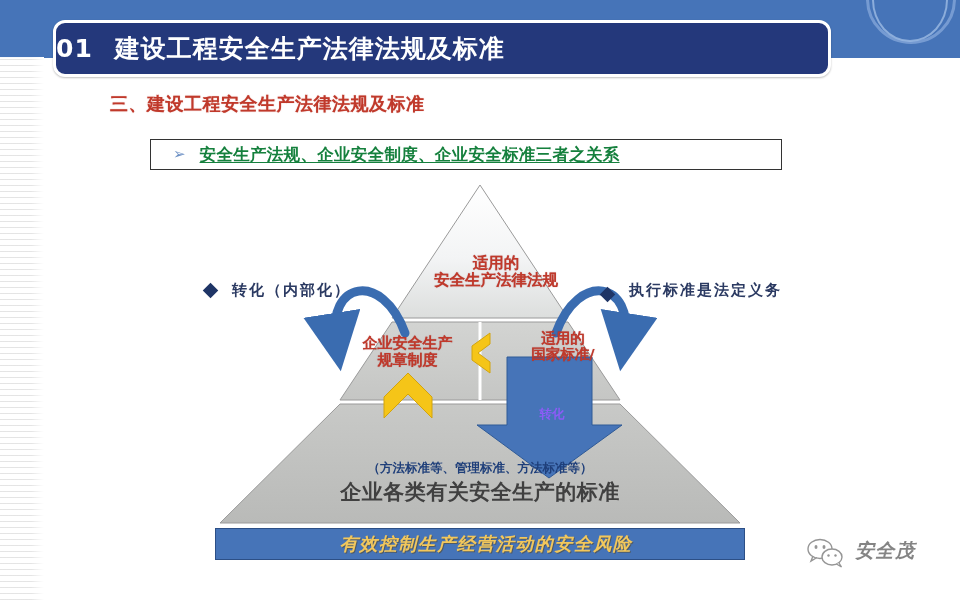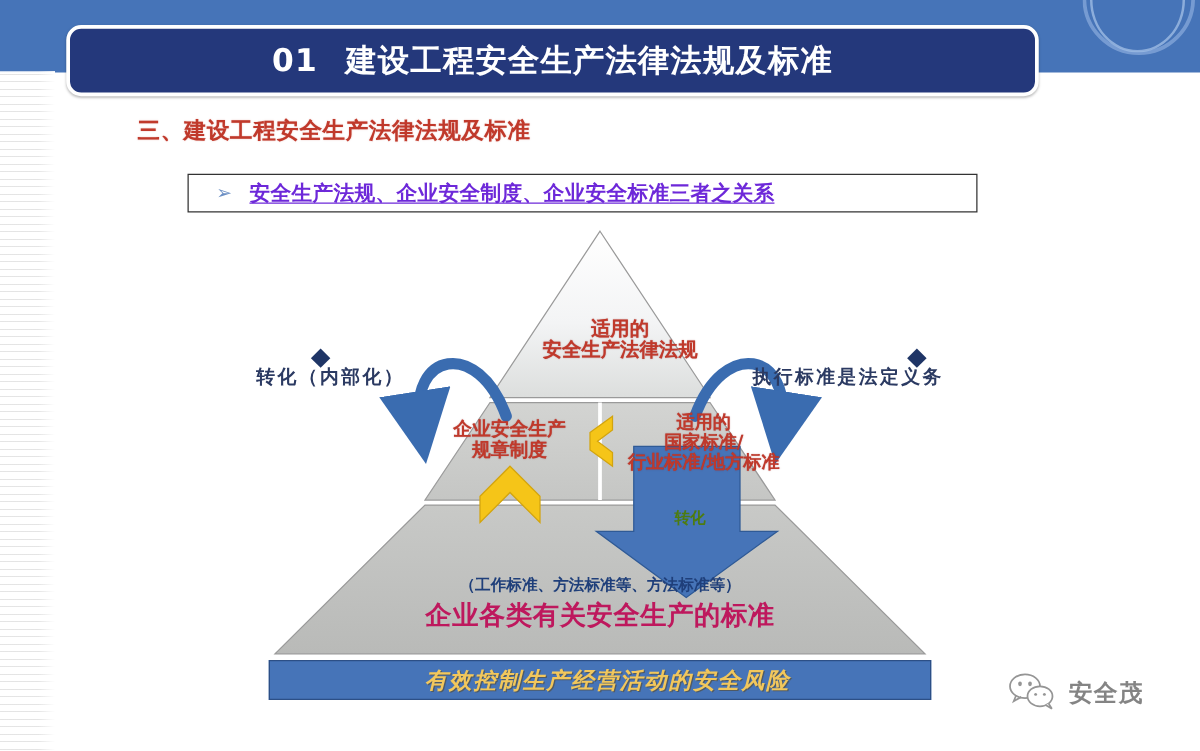--- a/index.html
+++ b/index.html
@@ -45,21 +45,21 @@
     background:linear-gradient(to right,rgba(255,255,255,0) 70%,#ffffff 100%);
   }
 
   
   .titlebox{
     position:absolute;left:53px;top:20px;width:778px;height:57px;
     background:#24387b;
     border-radius:12px;
     border:3px solid #ffffff;
     box-sizing:border-box;
-    display:flex;align-items:center;justify-content:center;
+    display:flex;align-items:center;
     box-shadow:0 1px 2px rgba(0,0,0,.25);
   }
   .titlebox-inner{
     color:#ffffff;font-weight:bold;font-size:25px;letter-spacing:1px;
     white-space:nowrap;
   }
   .title-num{margin-right:22px;}
 
   
   .subtitle{
@@ -75,21 +75,21 @@
     border:1.5px solid #333;
     background:#ffffff;
     box-sizing:border-box;
     display:flex;align-items:center;
   }
   .bullet-arrow{
     color:#6b8fc4;font-size:15px;margin-left:22px;margin-right:14px;
     line-height:1;
   }
   .bullet-text{
-    color:#6d28d9;font-weight:bold;font-size:16.5px;
+    color:#15803d;font-weight:bold;font-size:16.5px;
     text-decoration:underline;text-underline-offset:2px;
     letter-spacing:.3px;
   }
 
   
   .diagram{position:absolute;left:0;top:178px;width:960px;height:400px;}
   .diagram svg{position:absolute;left:0;top:0;}
 
   .lbl{position:absolute;text-align:center;line-height:1.12;white-space:nowrap;}
 
@@ -104,29 +104,29 @@
     text-shadow:0 0 1px rgba(140,20,20,.55);
     font-family:Liberation Mono, monospace;
   }
   .lbl-right{
     left:483px;top:152px;width:160px;
     color:#c0392b;font-weight:bold;font-size:14.5px;
     text-shadow:0 0 1px rgba(140,20,20,.55);
   }
   .lbl-zh1{
     left:517px;top:229px;width:70px;
-    color:#4d7c0f;font-weight:bold;font-size:12.5px;
+    color:#8b5cf6;font-weight:bold;font-size:12.5px;
   }
   .lbl-base-small{
     left:330px;top:283px;width:300px;
     color:#1f3f7a;font-weight:bold;font-size:12.5px;
   }
   .lbl-base-big{
     left:280px;top:303px;width:400px;
-    color:#be185d;font-weight:bold;font-size:21px;
+    color:#404040;font-weight:bold;font-size:21px;
     letter-spacing:.5px;
   }
 
   
   .bottombar{
     position:absolute;left:215px;top:528px;width:530px;height:32px;
     background:#4674b8;
     border:1px solid #2c4f86;
     box-sizing:border-box;
     display:flex;align-items:center;justify-content:center;padding-left:12px;
@@ -135,33 +135,32 @@
     color:#f2c75c;font-weight:bold;font-style:italic;font-size:18px;
     letter-spacing:1.5px;
     text-shadow:1px 1px 0 rgba(90,60,0,.45);
   }
 
   
   .side{
     position:absolute;display:flex;align-items:center;
     color:#2b3a62;font-weight:bold;font-size:15px;letter-spacing:2px;
     font-family:"DejaVu Serif","Liberation Serif",serif;
-    flex-direction:column;
   }
   .side-left{left:205px;top:281px;}
   .side-right{left:602px;top:281px;align-items:flex-end;}
   .diamond{
     width:11px;height:11px;background:#1f3566;
     transform:rotate(45deg);margin-right:16px;flex:none;
   }
 
   
   .watermark{
     position:absolute;left:806px;top:538px;
-    display:flex;align-items:flex-end;opacity:.62;
+    display:flex;align-items:flex-start;opacity:.62;font-style:italic;
   }
   .wm-text{
     color:#3a3a3a;font-size:19px;font-weight:bold;letter-spacing:1px;
     margin-left:9px;
   }
 </style>
 </head>
 <body>
 
 <div id="slide">
@@ -234,26 +233,25 @@
     </div>
 
     <div class="lbl lbl-left">
       <div>企业安全生产</div>
       <div>规章制度</div>
     </div>
 
     <div class="lbl lbl-right">
       <div>适用的</div>
       <div>国家标准/</div>
-      <div>行业标准/地方标准</div>
     </div>
 
     <div class="lbl lbl-zh1">转化</div>
 
-    <div class="lbl lbl-base-small">（工作标准、方法标准等、方法标准等）</div>
+    <div class="lbl lbl-base-small">（方法标准等、管理标准、方法标准等）</div>
     <div class="lbl lbl-base-big">企业各类有关安全生产的标准</div>
   </div>
 
   <div class="side side-left">
     <span class="diamond"></span>
     <span>转化（内部化）</span>
   </div>
 
   <div class="side side-right">
     <span class="diamond"></span>

